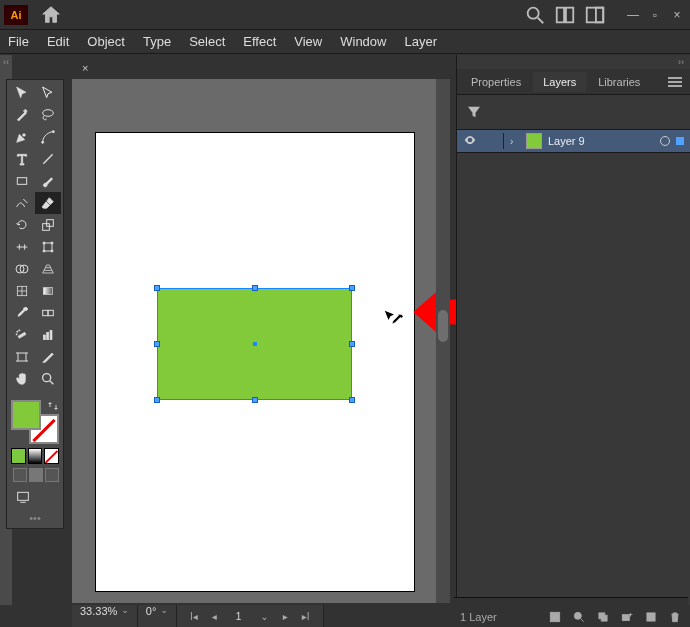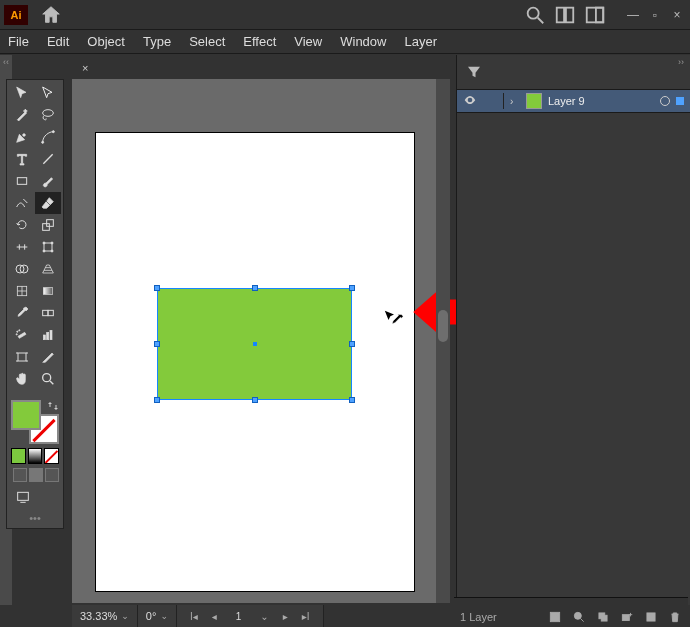--- a/index.html
+++ b/index.html
@@ -63,21 +63,21 @@
 .layer-row { display:flex; align-items:center; background:#445a78; height:24px; padding:0 6px; gap:6px; border-top:1px solid #1a1a1a; border-bottom:1px solid #1a1a1a; }
 .layer-row .eye svg { width:14px; height:14px; fill:#ccc; }
 .layer-row .lock { width:14px; }
 .layer-row .disclose { color:#ccc; font-size:10px; width:10px; }
 .layer-row .thumb-sw { width:16px; height:16px; background:#83ca3b; border:1px solid #999; }
 .layer-row .layer-name { color:#eee; font-size:11px; flex:1; }
 .layer-row .sel-ring { width:10px; height:10px; border:1.5px solid #ccc; border-radius:50%; }
 .layer-row .sel-sq { width:8px; height:8px; background:#4fa2ff; }
 .statusbar { position:absolute; bottom:0; left:0; right:0; height:22px; display:flex; align-items:center; }
 .status-left { position:absolute; left:72px; display:flex; align-items:center; height:22px; background:#3a3a3a; }
-.status-left .seg { padding:0 8px; height:22px; display:flex; align-items:center; border-right:1px solid #222; color:#ddd; font-size:11px; gap:4px;}
+.status-left .seg { padding:0 8px; height:22px; display:flex; align-items:flex-start; border-right:1px solid #222; color:#ddd; font-size:11px; gap:4px;}
 .status-left .vchev { font-size:9px; color:#aaa; }
 .status-left .artnav { display:flex; align-items:center; }
 .status-left .artnav span { padding:0 5px; color:#aaa; font-size:10px;}
 .status-right { position:absolute; left:454px; right:2px; height:38px; background:#323232; display:flex; align-items:center; padding:0 6px; gap:10px; border-top:1px solid #111; }
 .status-right .cnt { flex:1; color:#aaa; font-size:11px; }
 .status-right svg { width:14px; height:14px; fill:#aaa; stroke:#aaa; }
 .tiny-swap { position:absolute; top:0; right:0; width:12px; height:12px; fill:#ccc; }
 </style>
 </head>
 <body>
@@ -397,20 +397,30 @@
         <polygon id="redarrow" points="0,40 40,5 40,24 100,24 100,56 40,56 40,75" fill="#ff0000"></polygon>
       </svg>
     </div>
   </div>
   <div class="scroll-v">
       <div class="thumb"></div>
     </div>
 
   <div class="right-panel">
     <div style="position:absolute; top:2px; right:6px; color:#999; font-size:9px">››</div>
+    <div class="panel-tabs" style="margin-top:14px">
+      <div class="p-tab">Properties</div>
+      <div class="p-tab active">Layers</div>
+      <div class="p-tab">Libraries</div>
+      <div class="p-menu">
+          <span></span>
+          <span></span>
+          <span></span>
+        </div>
+    </div>
     <div class="layer-search">
       <div class="filter-icon">
         <svg viewBox="0 0 24 24">
             <path d="M4 5h16l-6 8v6l-4-2v-4z"></path>
           </svg>
       </div>
     </div>
     <div class="layer-row">
       <div class="eye"><svg viewBox="0 0 24 24">
             <path d="M12 5c5 0 9 7 9 7s-4 7-9 7-9-7-9-7 4-7 9-7zm0 3a4 4 0 100 8 4 4 0 000-8z"></path>

